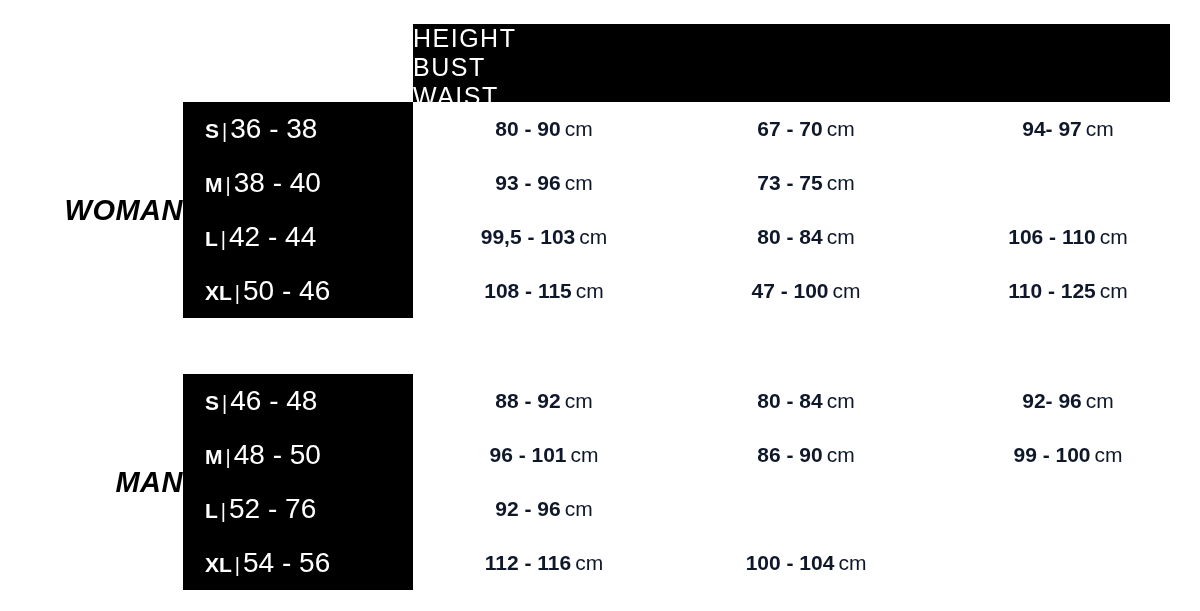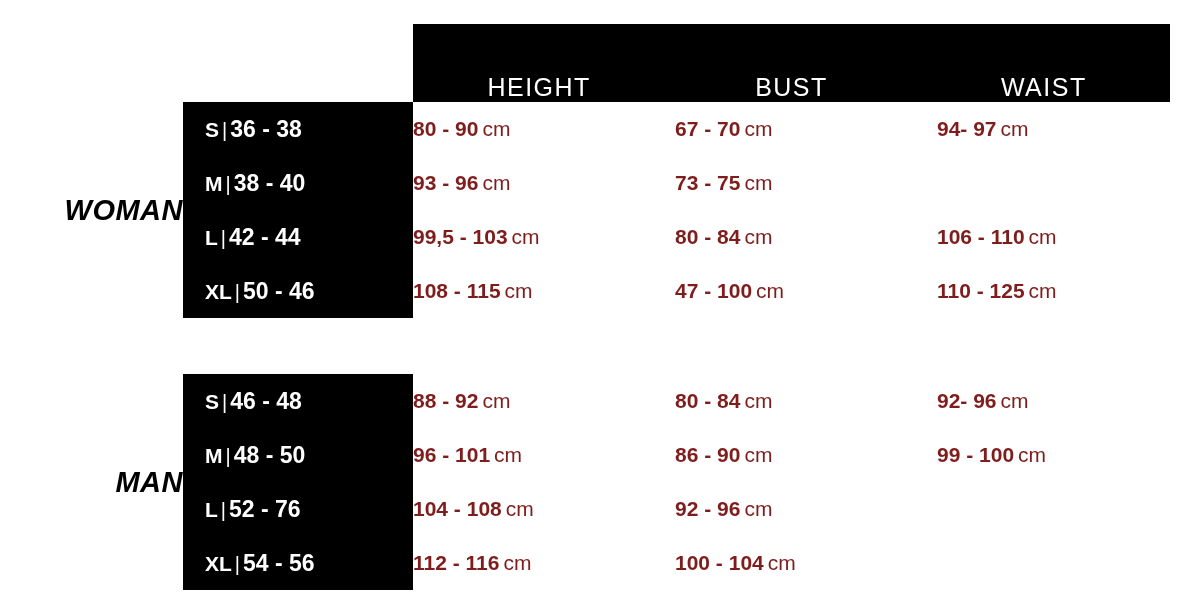--- a/index.html
+++ b/index.html
@@ -17,21 +17,22 @@
 
   
   .header-strip {
     position: absolute;
     left: 413px;
     top: 24px;
     width: 757px;
     height: 78px;
     background: #000000;
     display: flex;
-    align-items: flex-end;
+    align-items: flex-start;
+    flex-direction: column;
   }
   .header-cell {
     flex: 1 1 0;
     text-align: center;
     color: #ffffff;
     font-size: 25px;
     letter-spacing: 1.5px;
     font-weight: 400;
   }
 
@@ -92,27 +93,28 @@
   }
   .cell-size .sz {
     font-weight: bold;
     font-size: 21px;
   }
   .cell-size .sep {
     font-weight: normal;
     padding: 0 3px;
   }
   .cell-size .rng {
-    font-weight: bold;
-    font-size: 23px;
+    font-weight: normal;
+    font-size: 28px;
   }
 
   .cell-measure {
     width: 262px;
-    color: #7f1d1d;
+    text-align: center;
+    color: #0f172a;
     font-size: 21px;
     white-space: nowrap;
   }
   .cell-measure .val {
     font-weight: bold;
   }
   .cell-measure .unit {
     font-weight: normal;
     padding-left: 4px;
   }
@@ -224,23 +226,20 @@
       <div class="cell-measure">
         <span class="val">99 - 100</span><span class="unit">cm</span>
       </div>
     </div>
 
     <div class="row">
       <div class="cell-size">
         <span class="sz">L</span><span class="sep">|</span><span class="rng">52 - 76</span>
       </div>
       <div class="cell-measure">
-        <span class="val">104 - 108</span><span class="unit">cm</span>
-      </div>
-      <div class="cell-measure">
         <span class="val">92 - 96</span><span class="unit">cm</span>
       </div>
     </div>
 
     <div class="row">
       <div class="cell-size">
         <span class="sz">XL</span><span class="sep">|</span><span class="rng">54 - 56</span>
       </div>
       <div class="cell-measure">
         <span class="val">112 - 116</span><span class="unit">cm</span>

